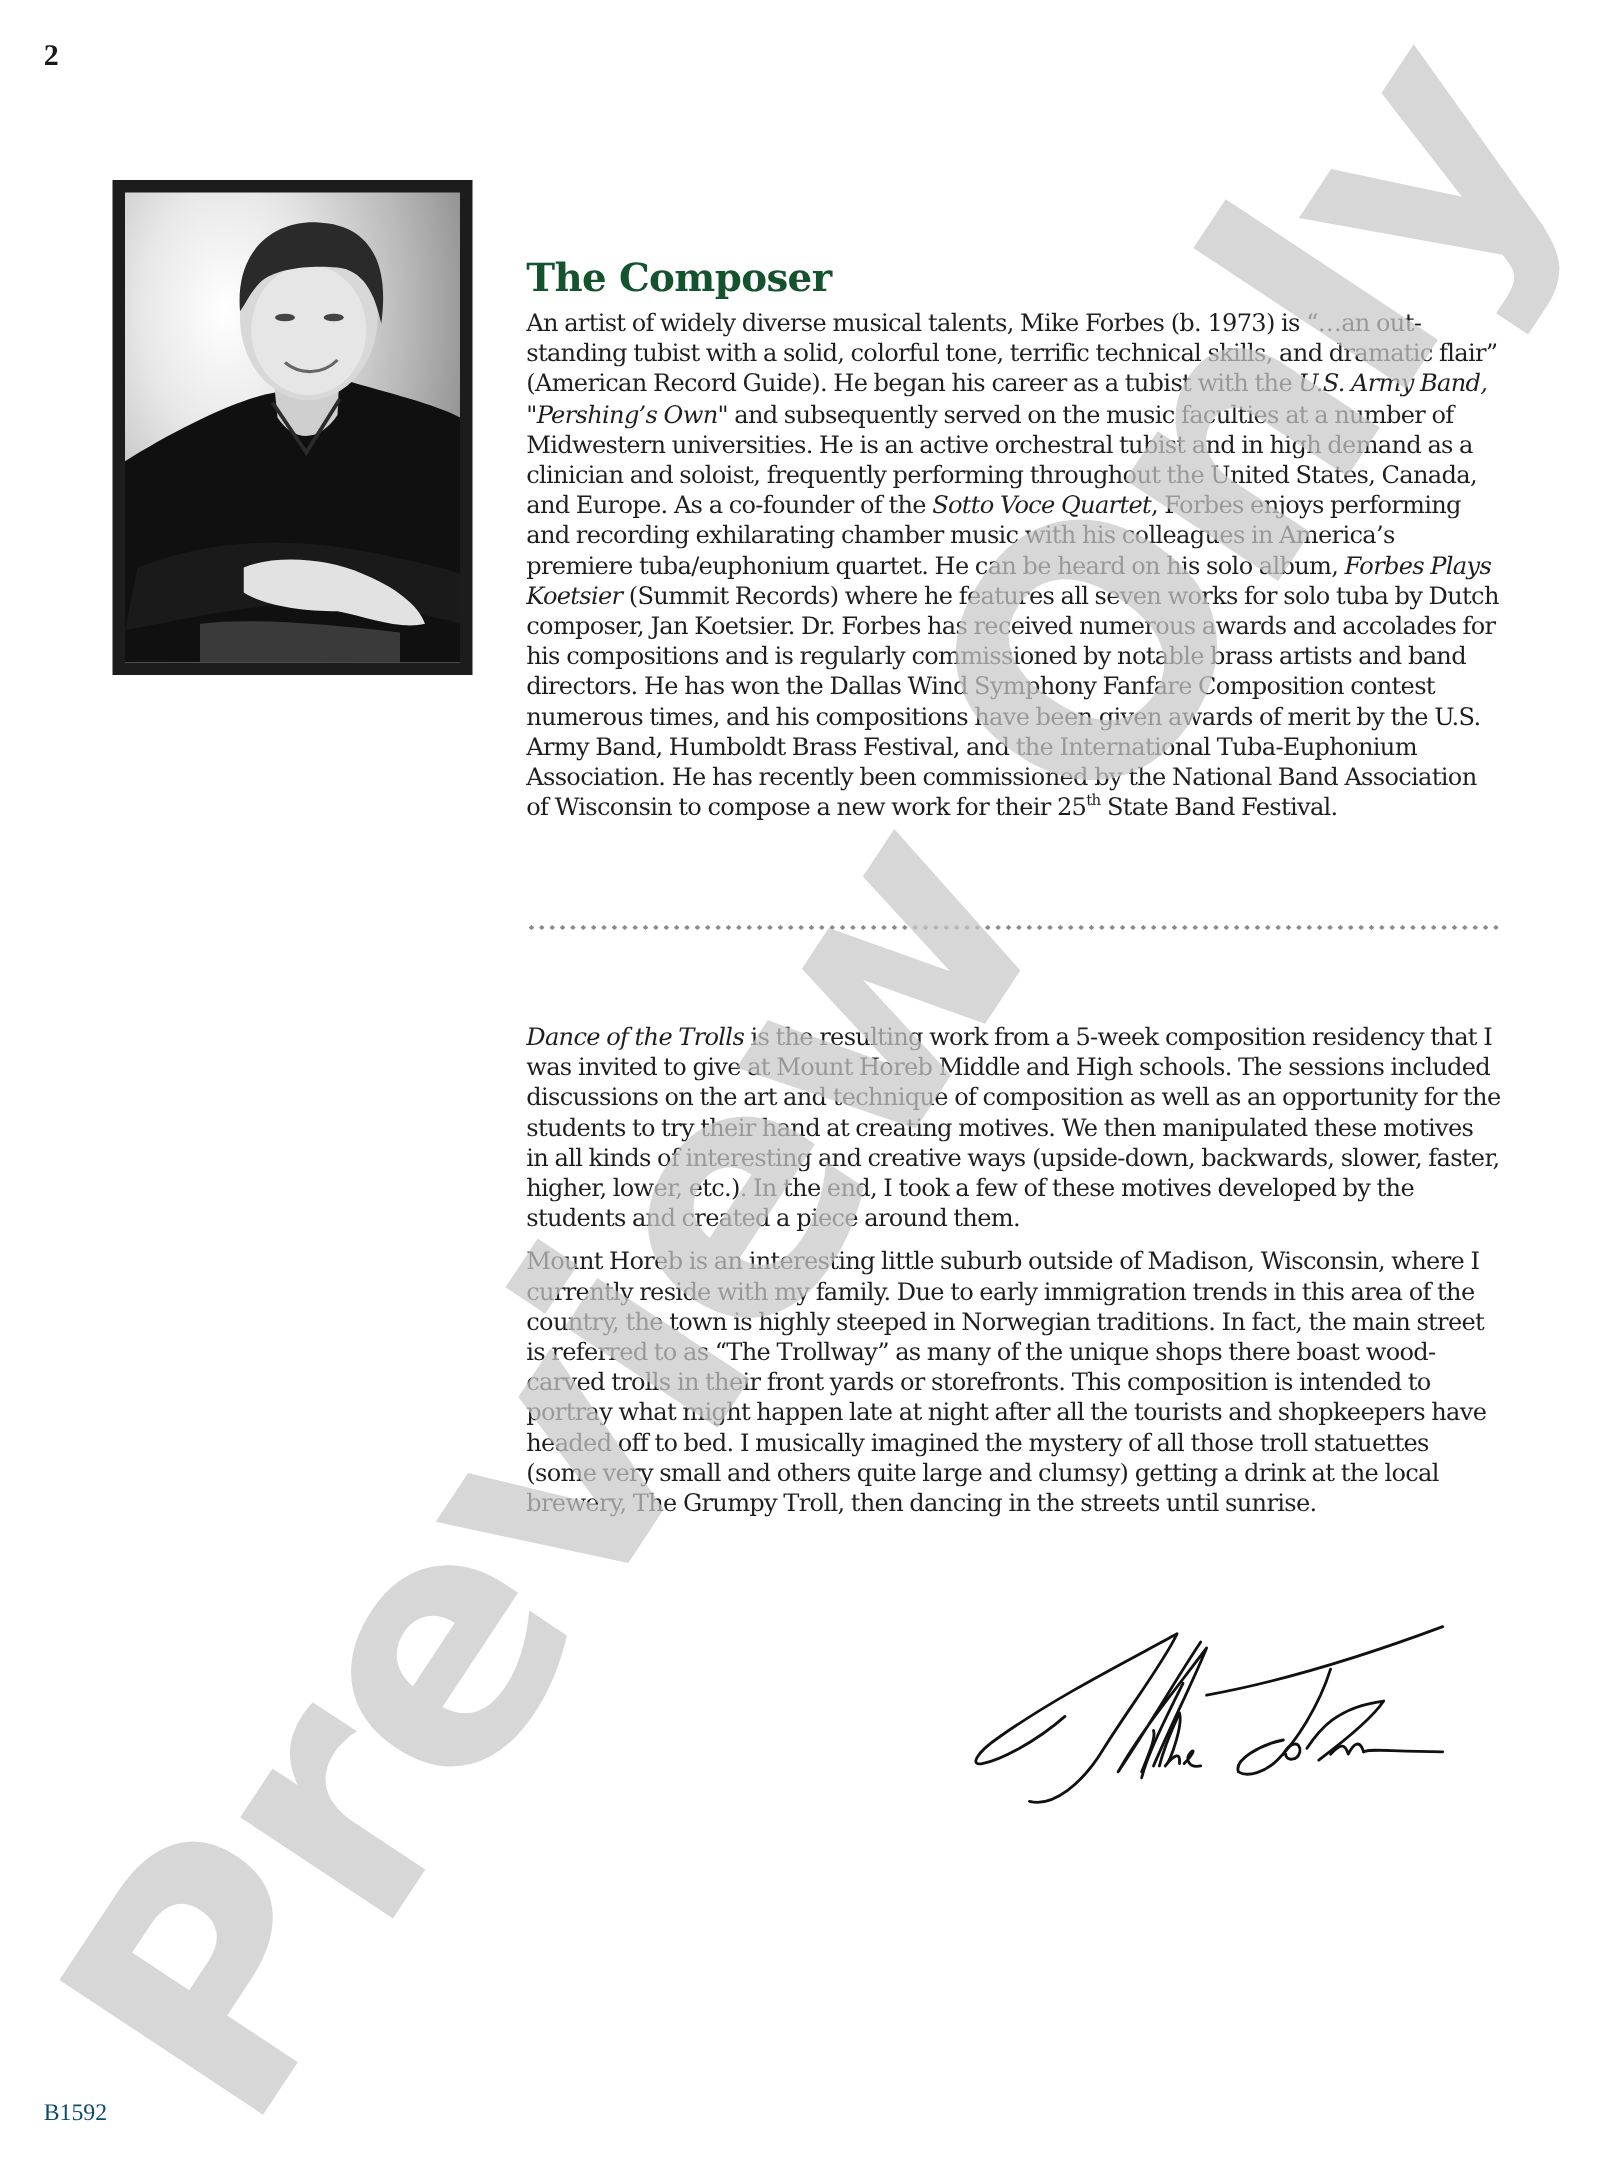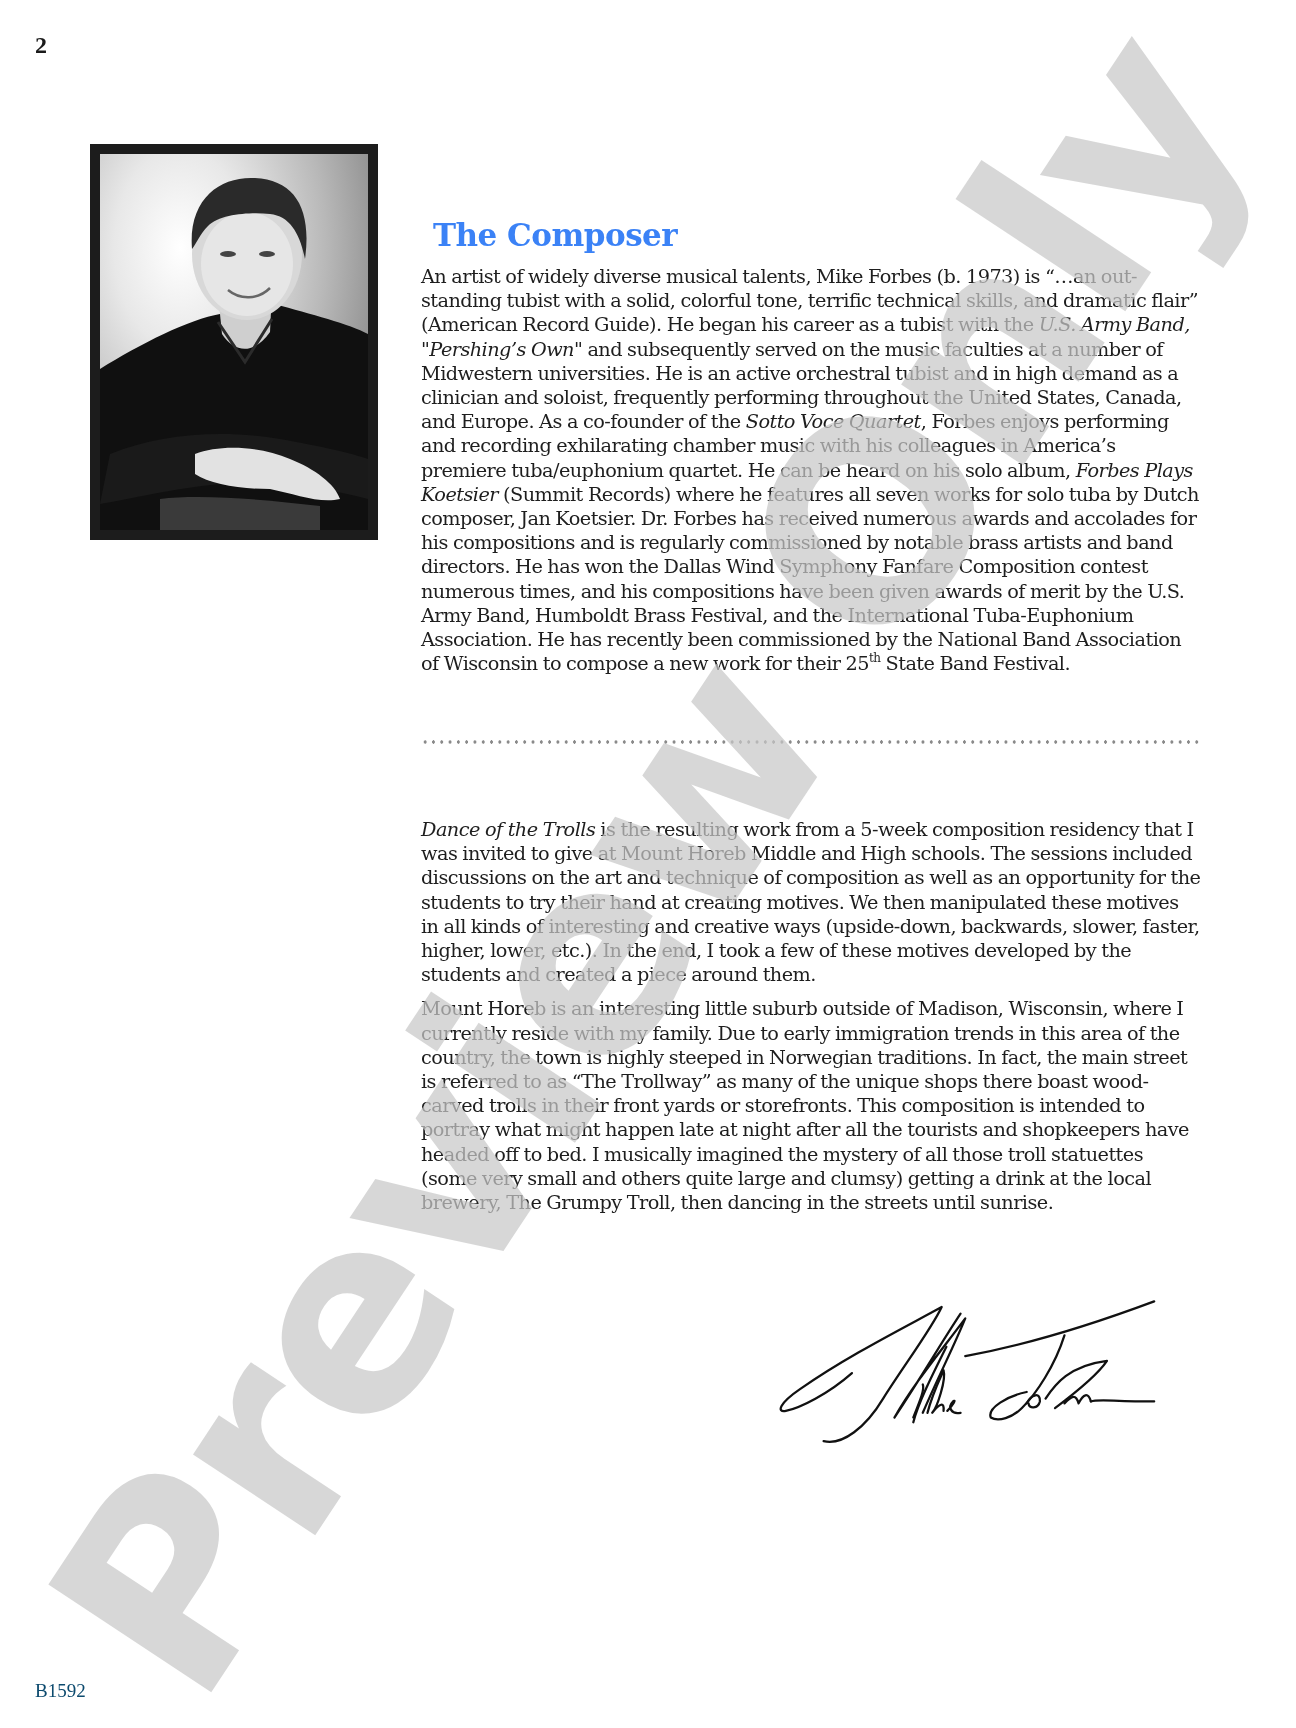--- a/index.html
+++ b/index.html
@@ -22,21 +22,21 @@
   }
   .photo {
     width: 100%; height: 100%; position: relative; overflow: hidden;
     background: radial-gradient(ellipse at 30% 25%, #ffffff 0%, #e8e8e8 25%, #b8b8b8 55%, #8a8a8a 80%);
   }
   .photo svg { position: absolute; left: 0; top: 0; width: 100%; height: 100%; }
   .column {
     position: absolute; left: 421px; width: 780px;
   }
   h2 {
-    margin: 12px; font-size: 31px; font-weight: bold; color: #3b82f6;
+    margin: 0; font-size: 31px; font-weight: bold; color: #14532d;
     font-family: "DejaVu Serif", "Liberation Serif", serif;
     letter-spacing: -0.5px;
   }
   p.body {
     margin: 6px 0 0 0; font-size: 19.3px; line-height: 24.2px; color: #1e1e1e;
     font-family: "DejaVu Serif", "Liberation Serif", serif;
     letter-spacing: -0.55px; word-spacing: -0.5px;
   }
   p.body + p.body { margin-top: 10px; }
   p.body em { font-style: italic; }

